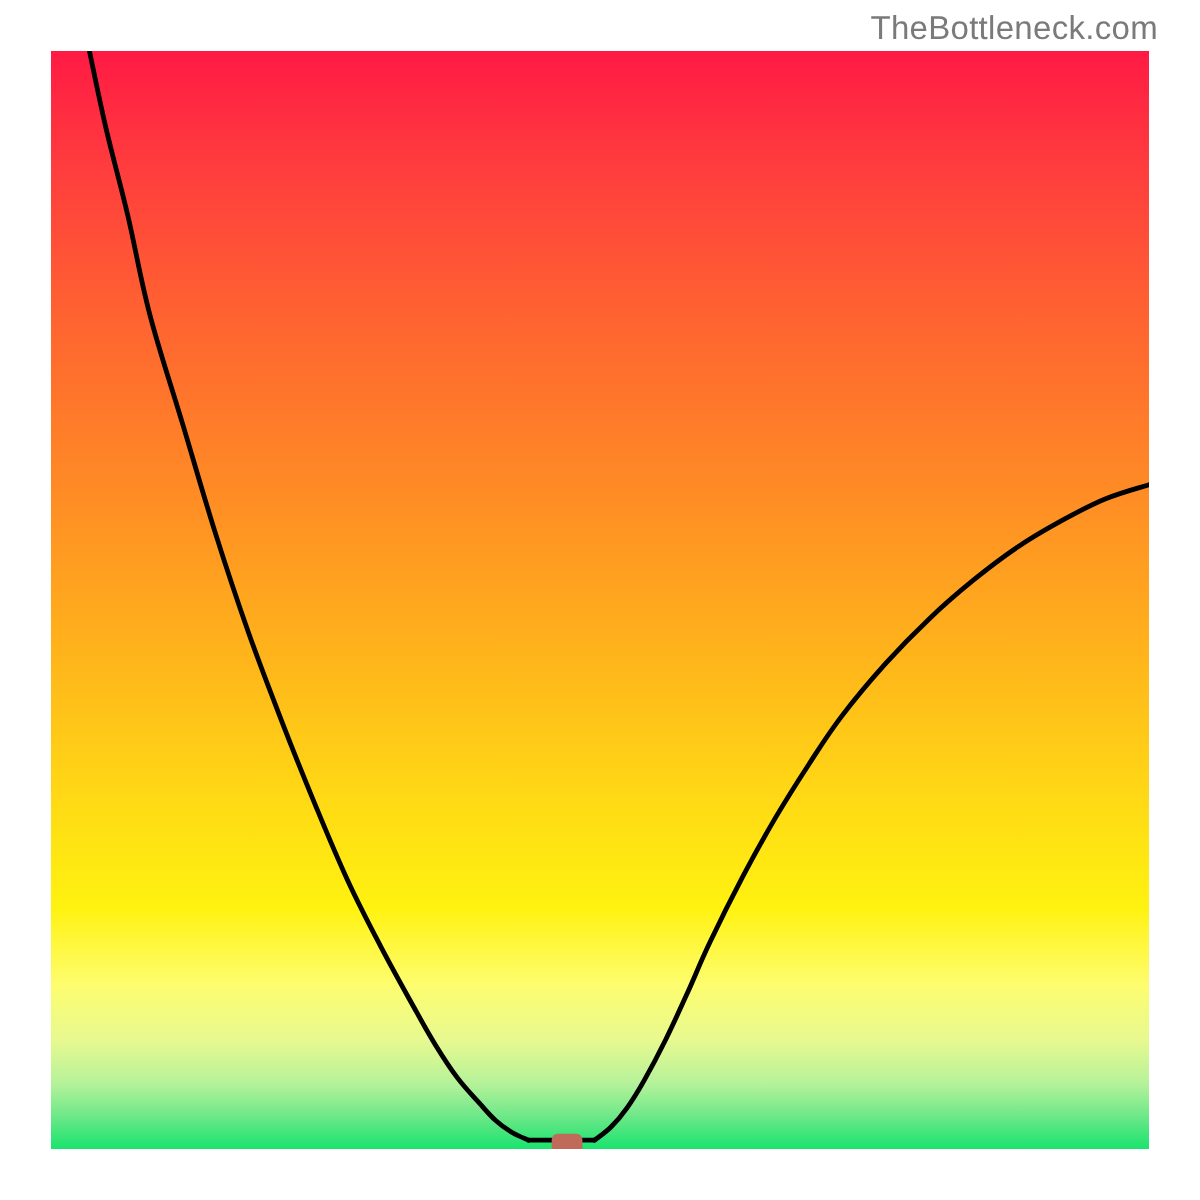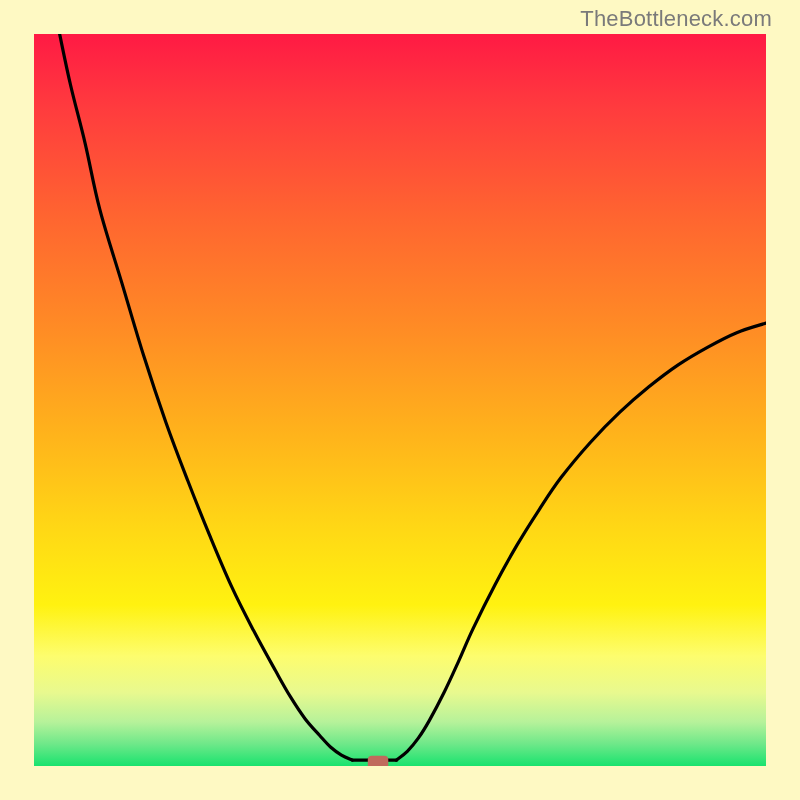--- a/index.html
+++ b/index.html
@@ -7,21 +7,21 @@
     padding: 0;
     width: 800px;
     height: 800px;
     background: #000000;
     overflow: hidden;
   }
   .frame {
     position: relative;
     width: 800px;
     height: 800px;
-    background: #fef9c3;
+    background: #ffffff;
   }
   .plot-area {
     position: absolute;
     left: 34px;
     top: 34px;
     width: 732px;
     height: 732px;
   }
   .plot-bg {
     position: absolute;

